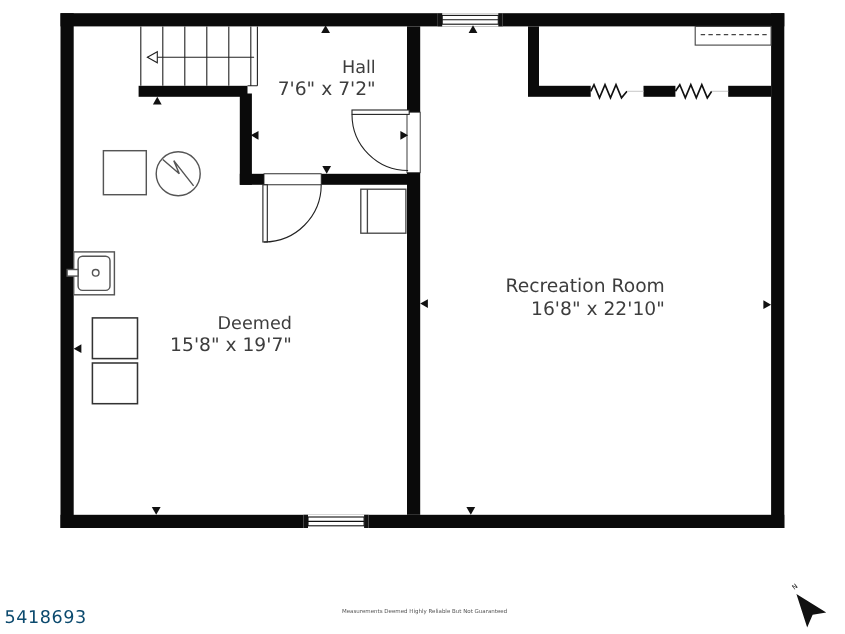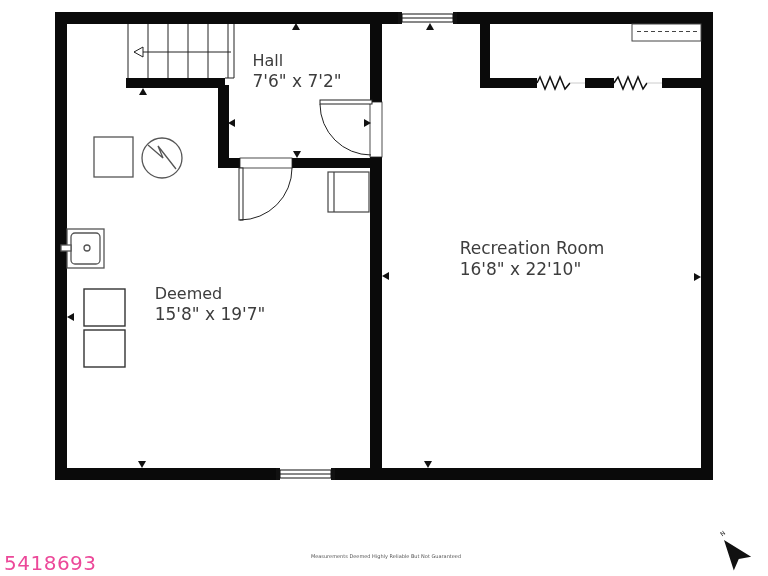--- a/index.html
+++ b/index.html
@@ -1,24 +1,24 @@
 <!DOCTYPE html>
 <html><head>
 <meta charset="utf-8">
 <style>
   html,body{margin:0;padding:0;background:#fff;}
   #canvas{
     position:relative;width:768px;height:576px;background:#ffffff;overflow:hidden;
     font-family:"DejaVu Sans","Liberation Sans",sans-serif;
   }
   #plan-svg{position:absolute;left:0;top:0;}
-  .plan-label{position:absolute;transform:translateX(-50%);text-align:left;color:#3d3d3d;line-height:1.25;white-space:nowrap;}
+  .plan-label{position:absolute;transform:translateX(-50%);text-align:right;color:#3d3d3d;line-height:1.25;white-space:nowrap;}
   .room-name{font-size:16px;}
   .room-dims{font-size:17px;}
-  .listing-id{position:absolute;left:4px;top:551px;font-size:20px;color:#ec4899;letter-spacing:.5px;}
+  .listing-id{position:absolute;left:4px;top:551px;font-size:16px;color:#0c4a6e;letter-spacing:.5px;}
   .disclaimer{position:absolute;left:386px;top:553px;transform:translateX(-50%);font-size:5px;color:#555;white-space:nowrap;}
 </style>
 </head>
 <body>
 
 <div id="canvas">
 
   <svg id="plan-svg" width="768" height="576" viewBox="0 0 768 576">
 
     <g fill="#0a0a0a" stroke="none">
@@ -123,21 +123,21 @@
   <div class="plan-label" style="left:297px;top:51px">
     <div class="room-name">Hall</div>
     <div class="room-dims">7'6" x 7'2"</div>
   </div>
 
   <div class="plan-label" style="left:210px;top:284px">
     <div class="room-name">Deemed</div>
     <div class="room-dims">15'8" x 19'7"</div>
   </div>
 
-  <div class="plan-label" style="left:532px;top:238px">
+  <div class="plan-label" style="left:532px;top:250px">
     <div class="room-name" style="font-size:17px">Recreation Room</div>
     <div class="room-dims">16'8" x 22'10"</div>
   </div>
 
   <div class="listing-id">5418693</div>
   <div class="disclaimer">Measurements Deemed Highly Reliable But Not Guaranteed</div>
 
 </div>
 
 </body></html>

